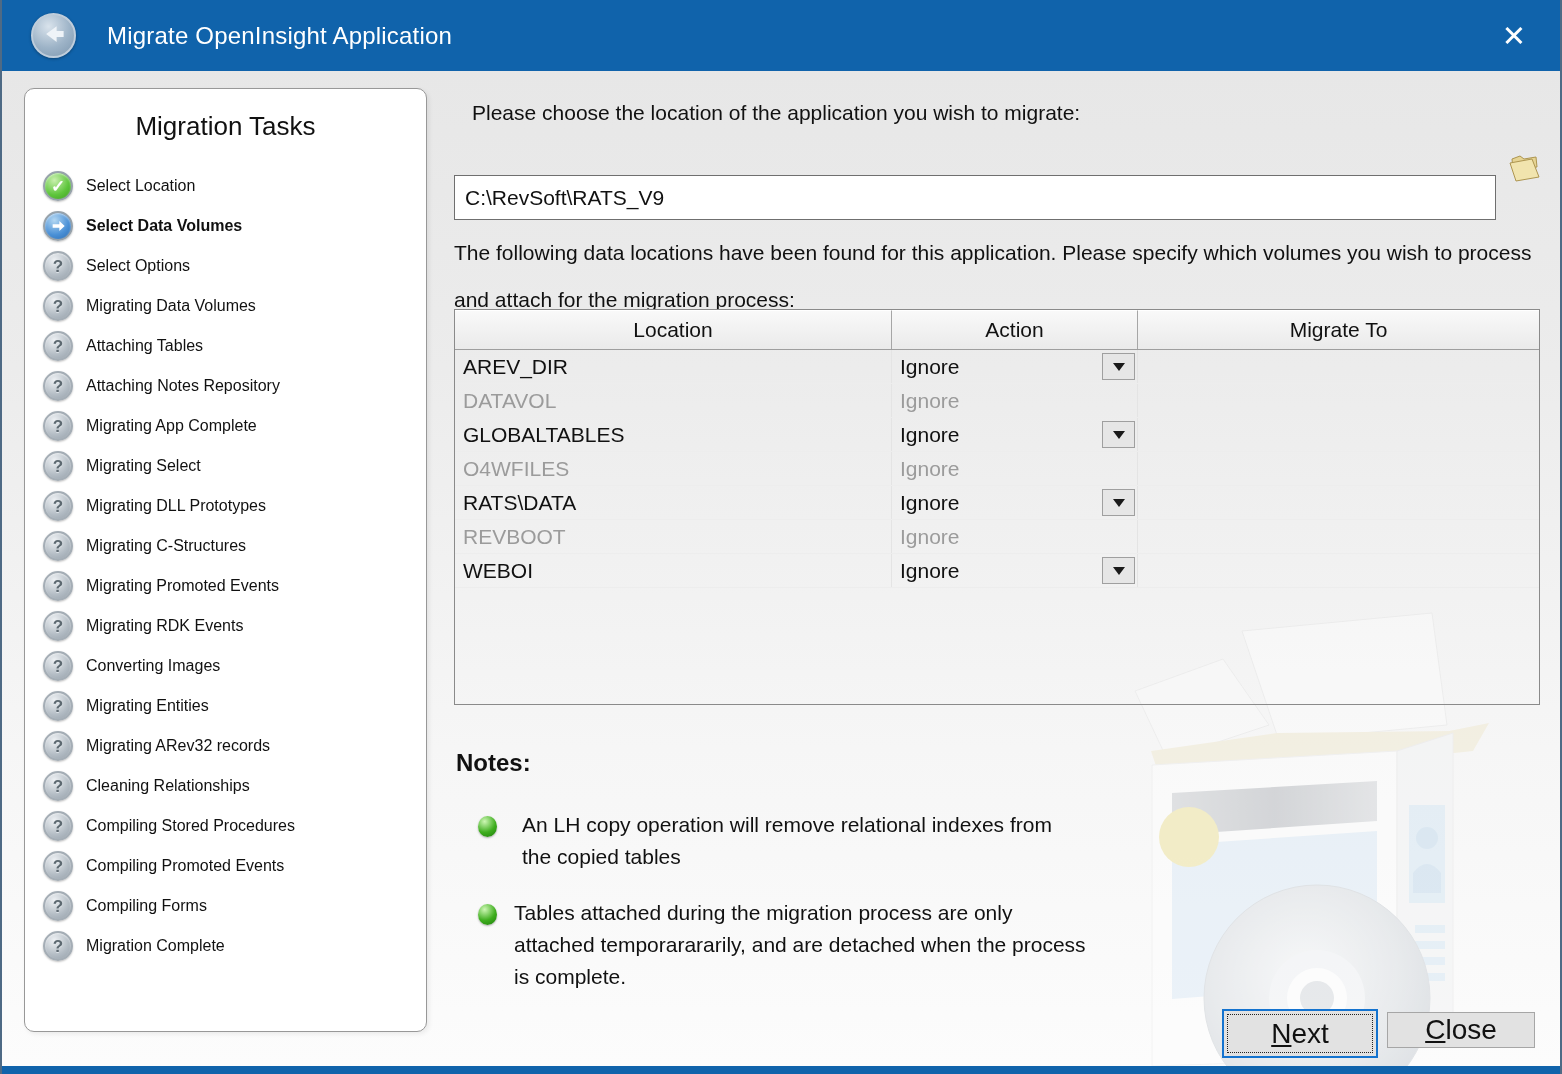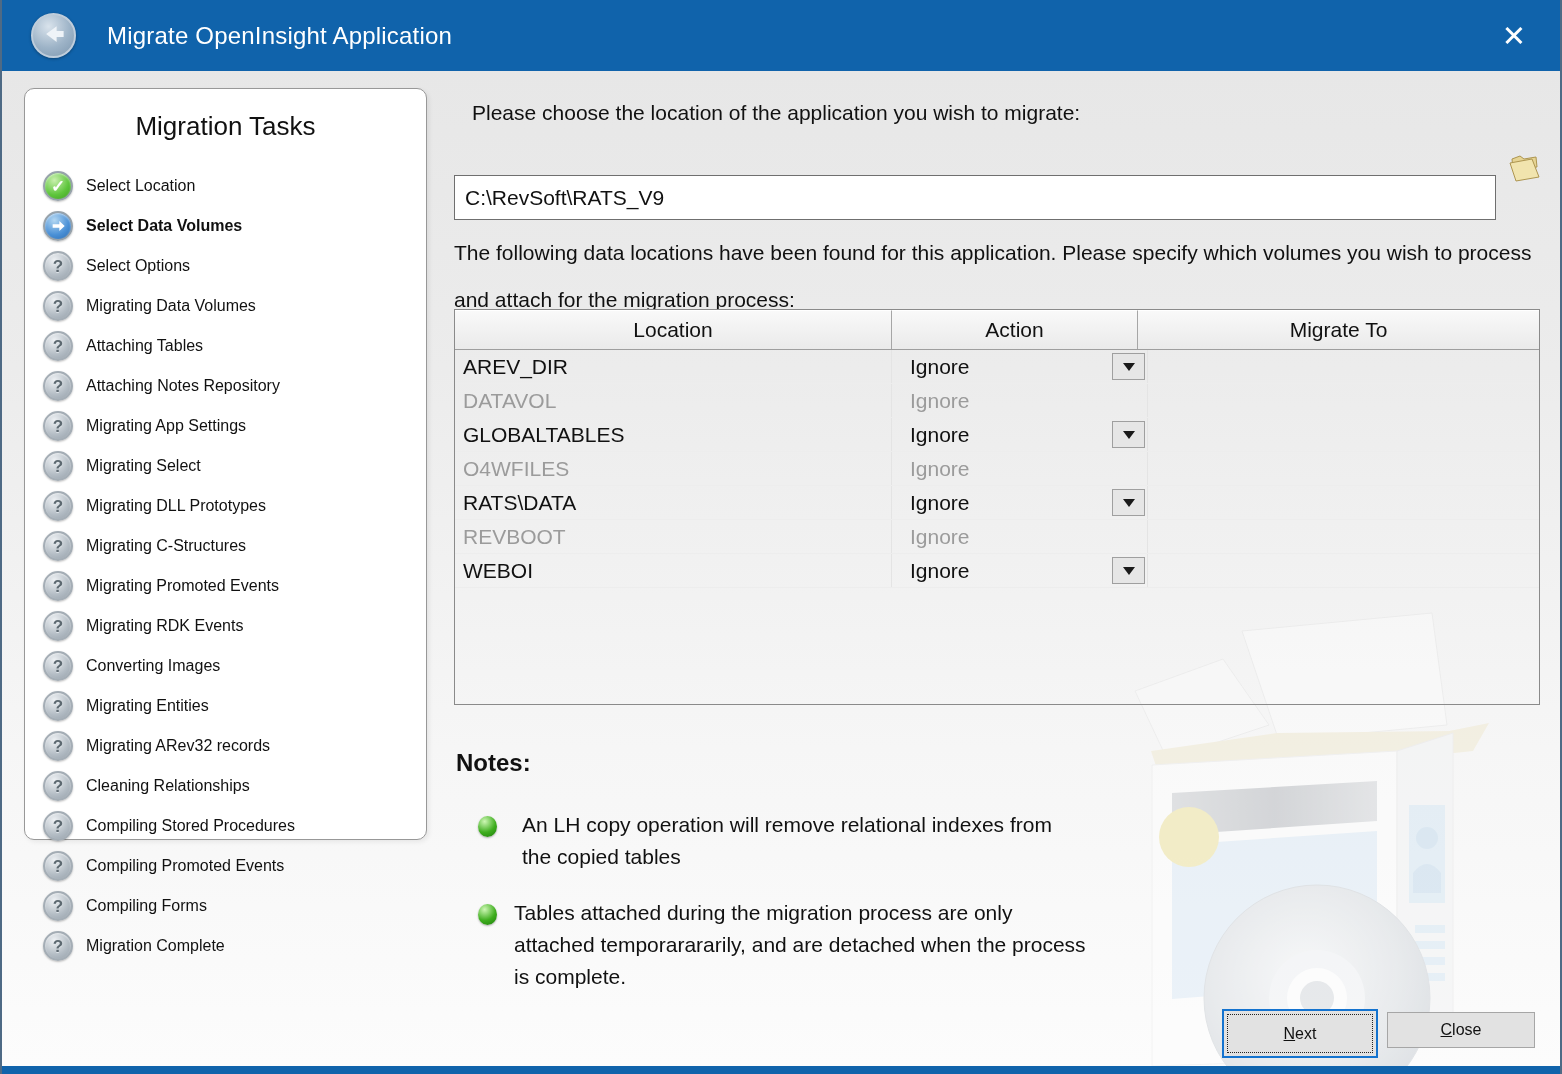--- a/index.html
+++ b/index.html
@@ -34,21 +34,21 @@
     position:absolute; left:0; top:71px; width:1562px; height:995px;
     background:linear-gradient(180deg,#e7e7e7 0%, #ececec 30%, #f6f6f6 68%, #fcfcfc 100%);
     overflow:hidden;
   }
 
   
   .watermark { position:absolute; left:1125px; top:482px; width:400px; height:513px; z-index:1; pointer-events:none; }
 
   
   .sidebar {
-    position:absolute; left:22px; top:17px; width:403px; height:752px;
+    position:absolute; left:22px; top:17px; width:403px; height:944px;
     background:#ffffff; border:1px solid #989898; border-radius:10px;
     box-shadow:2px 2px 5px rgba(0,0,0,.07); z-index:2;
   }
   .sidebar-heading { margin-top:22px; text-align:center; font-size:26px; color:#111; }
   .task-list { margin-top:24px; padding-left:18px; }
   .task-item { height:40px; display:flex; align-items:center; gap:13px; }
   .task-item .label { font-size:16px; color:#111; white-space:nowrap; }
   .task-item.current .label { font-weight:bold; }
 
   .st-icon { width:30px; height:30px; border-radius:50%; flex:0 0 30px;
@@ -77,21 +77,21 @@
   
   .dtable { position:absolute; left:0; top:238px; width:1086px; height:396px;
     border:1px solid #8a8a8a; background:transparent; }
   .thead { display:flex; height:40px; border-bottom:1px solid #9e9e9e; }
   .th { background:linear-gradient(180deg,#f9f9f9,#eaeaea); border-right:1px solid #a6a6a6;
     display:flex; align-items:center; justify-content:center; font-size:21px; color:#111;
     border-top:1px solid #fff; }
   .th:last-child { border-right:none; }
   .col-loc { width:437px; } .col-act { width:246px; } .col-mig { width:401px; flex:1; }
 
-  .trow { display:flex; height:34px; border-bottom:1px solid #ededed;gap:10px; }
+  .trow { display:flex; height:34px; border-bottom:1px solid #ededed; }
   .td { display:flex; align-items:center; font-size:21px; color:#111; padding:0 8px;
     border-right:1px solid #e4e4e4; position:relative; }
   .td:last-child { border-right:none; }
   .trow.disabled .td { color:#9b9b9b; }
   .dd-btn { position:absolute; right:2px; top:3px; width:33px; height:27px;
     background:#e6e6e6; border:1px solid #9f9f9f; cursor:pointer;
     display:flex; align-items:center; justify-content:center; }
   .dd-tri { width:0; height:0; border-left:6px solid transparent; border-right:6px solid transparent;
     border-top:8px solid #1a1a1a; }
 
@@ -99,21 +99,21 @@
   .notes-heading { position:absolute; left:2px; top:678px; font-size:24px; font-weight:bold; color:#111; }
   .note { position:absolute; font-size:21px; color:#111; line-height:32px; }
   .note1 { left:68px; top:738px; width:562px; }
   .note2 { left:60px; top:826px; width:580px; }
   .orb { position:absolute; width:19px; height:21px; border-radius:50%;
     background:radial-gradient(circle at 35% 26%, #cdf7b4, #3fae1f 55%, #1d7c0a);
     box-shadow:0 1px 2px rgba(0,0,0,.3); }
   .orb1 { left:24px; top:745px; } .orb2 { left:24px; top:833px; }
 
   
-  .btn { position:absolute; background:#e2e2e2; font-size:16px; color:#111;
+  .btn { position:absolute; background:#e2e2e2; font-size:28px; color:#111;
     display:flex; align-items:center; justify-content:center; cursor:pointer; z-index:3;
     font-family:"Liberation Sans",sans-serif; }
   .btn .accel { text-decoration:underline; }
   .btn-next { left:768px; top:938px; width:156px; height:49px; border:2px solid #1473cf;
     outline:1px dotted #222; outline-offset:-6px; }
   .btn-close { left:933px; top:941px; width:148px; height:36px; border:1px solid #a6a6a6; }
 
   
   .bottom-bar { position:absolute; left:0; bottom:0; width:100%; height:8px; background:#1063ab; }
 </style>
@@ -210,21 +210,21 @@
         <div class="task-item pending">
           <span class="st-icon pending">
               <span class="glyph">?</span>
             </span>
           <span class="label">Attaching Notes Repository</span>
         </div>
         <div class="task-item pending">
           <span class="st-icon pending">
               <span class="glyph">?</span>
             </span>
-          <span class="label">Migrating App Settings</span>
+          <span class="label">Migrating App Complete</span>
         </div>
         <div class="task-item pending">
           <span class="st-icon pending">
               <span class="glyph">?</span>
             </span>
           <span class="label">Migrating Select</span>
         </div>
         <div class="task-item pending">
           <span class="st-icon pending">
               <span class="glyph">?</span>

